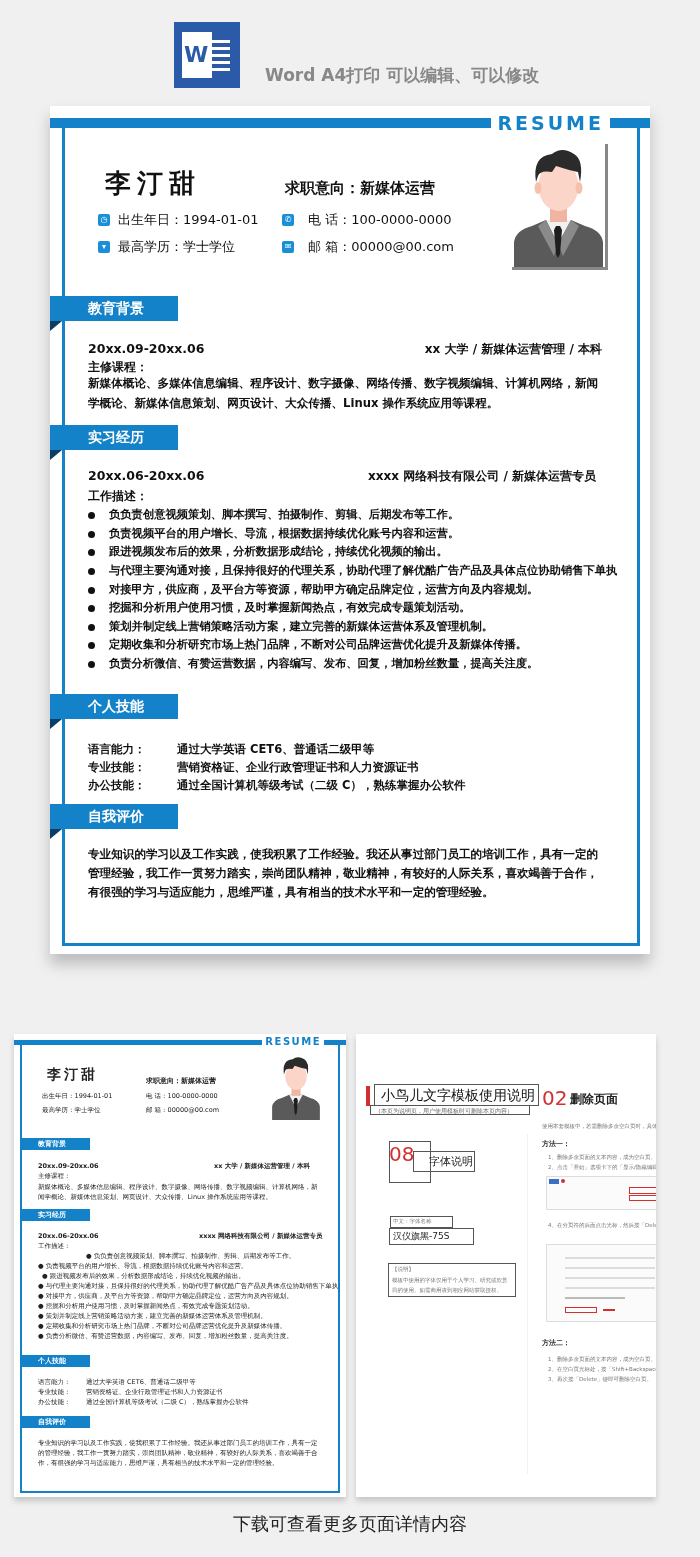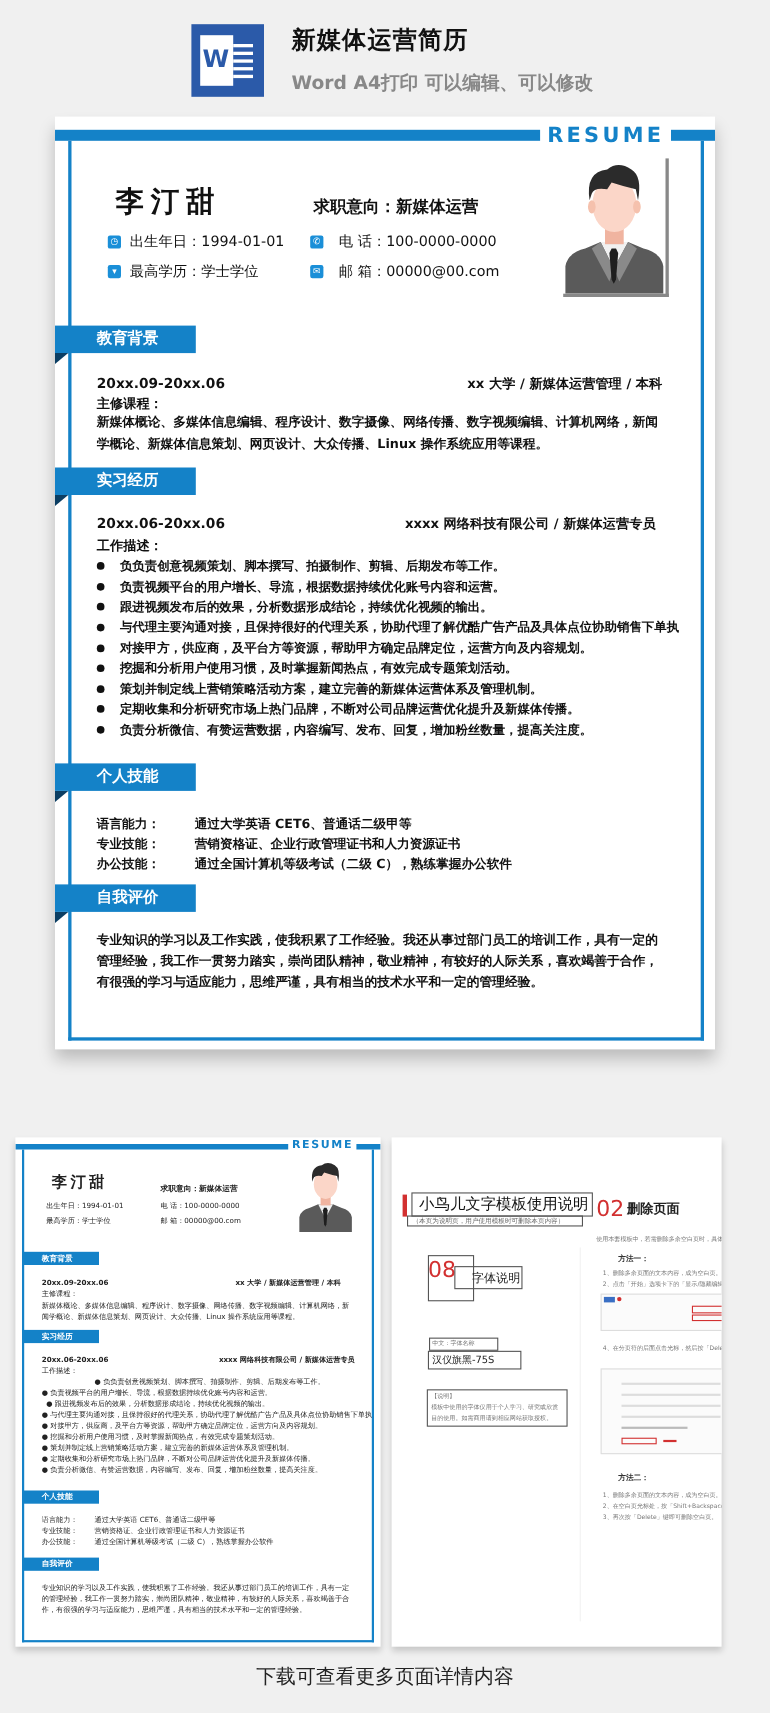--- a/index.html
+++ b/index.html
@@ -60,21 +60,21 @@
 
   .t2-title-box { position: absolute; left: 18px; top: 50px; width: 165px; height: 22px; border: 1px solid #555; font-size: 14px; padding-left: 6px; line-height: 20px; color: #111; }
   .t2-redbar { position: absolute; left: 10px; top: 52px; width: 4px; height: 20px; background: #d23030; }
   .t2-note { position: absolute; left: 14px; top: 71px; width: 160px; height: 10px; border: 1px solid #555; font-size: 6px; color: #666; padding-left: 4px; line-height: 9px; }
   .t2-02 { position: absolute; left: 186px; top: 52px; font-size: 20px; color: #d23030; }
   .t2-del { position: absolute; left: 214px; top: 57px; font-size: 12px; font-weight: bold; color: #222; }
   .t2-01box { position: absolute; left: 33px; top: 107px; width: 42px; height: 42px; border: 1px solid #555; }
   .t2-01 { position: absolute; left: 33px; top: 108px; font-size: 20px; color: #d23030; }
   .t2-font { position: absolute; left: 57px; top: 117px; width: 62px; height: 21px; border: 1px solid #555; font-size: 11px; padding-left: 15px; line-height: 19px; }
   .t2-gray { position: absolute; font-size: 5.5px; color: #777; white-space: nowrap; }
-  .t2-bold { position: absolute; font-size: 7px; font-weight: bold; color: #333; white-space: nowrap; margin-left: 20px; }
+  .t2-bold { position: absolute; font-size: 7px; font-weight: bold; color: #333; white-space: nowrap; }
   .t2-divider { position: absolute; left: 171px; top: 100px; width: 1px; height: 340px; background: #f2f2f2; }
   .t2-box { position: absolute; border: 1px solid #555; }
   .t2-screen { position: absolute; border: 1px solid #ddd; background: #fbfbfb; }
 
   .footer-text { position: absolute; left: 0; top: 1512px; width: 700px; text-align: center; font-size: 18px; color: #222; }
 </style>
 </head>
 <body>
 
 <div class="top-header">
@@ -82,21 +82,20 @@
     <div class="page"></div>
     <span class="w">W</span>
     <div class="lines">
         <div></div>
         <div></div>
         <div></div>
         <div></div>
         <div></div>
       </div>
   </div>
-  <div class="main-title">新媒体运营简历</div>
   <div class="sub-title">Word A4打印 可以编辑、可以修改</div>
 </div>
 
 <div class="card">
   <div class="topbar"></div>
   <div class="resume-label">RESUME</div>
   <div class="frame"></div>
 
   <div class="name">李汀甜</div>
   <div class="intention">求职意向：新媒体运营</div>

